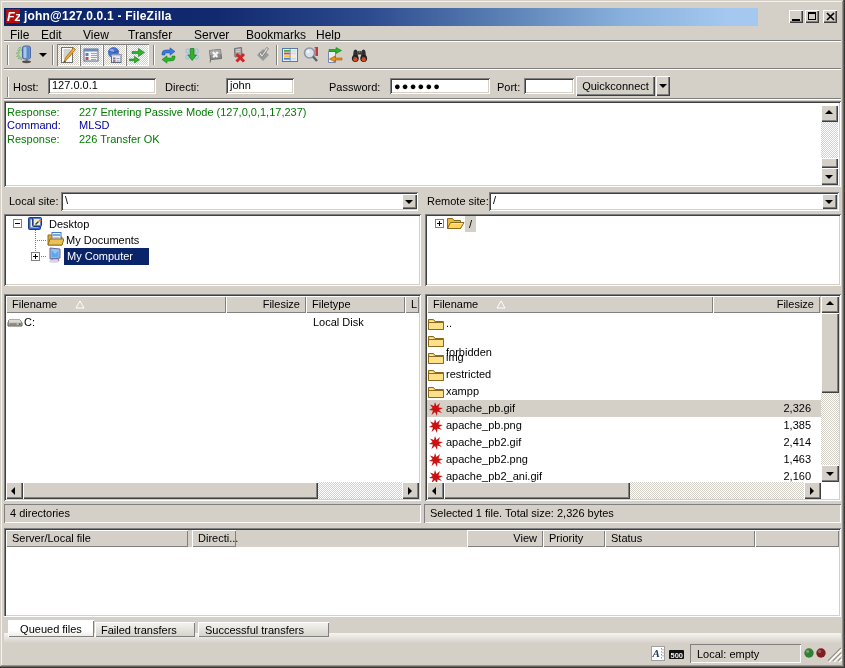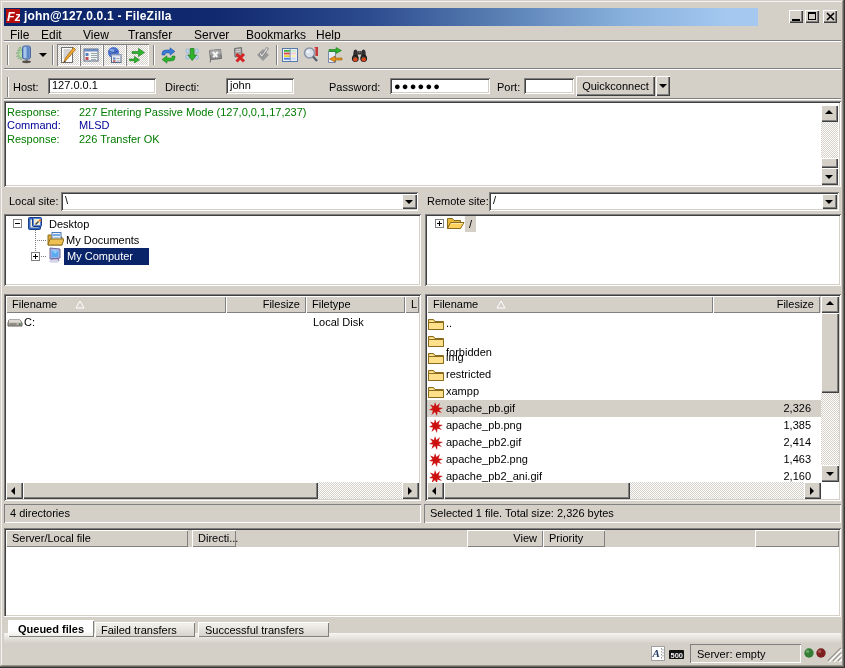--- a/index.html
+++ b/index.html
@@ -41,21 +41,21 @@
   .arrow { position:absolute; width:0; height:0; border:4px solid transparent; }
   .arr-up   { border-bottom:4px solid #000; border-top:none; }
   .arr-down { border-top:4px solid #000; border-bottom:none; }
   .arr-left { border-right:4px solid #000; border-left:none; }
   .arr-right{ border-left:4px solid #000; border-right:none; }
   
   .hcell { position:absolute; top:0; height:17px; background:#d4d0c8;
     box-shadow: inset 1px 1px 0 #fff, inset -1px -1px 0 #808080; padding:2px 6px 0 6px; }
   .log-cmd { color:#000099; }
   .log-resp { color:#007c00; }
-  .tabsel { background:linear-gradient(#fff 60%, #ece9e2); box-shadow: inset 1px 1px 0 #fff, inset -1px 0 0 #808080, inset 0 -1px 0 #808080; font-weight:bold; }
+  .tabsel { background:linear-gradient(#fff 60%, #ece9e2); box-shadow: inset 1px 1px 0 #fff, inset -1px 0 0 #808080, inset 0 -1px 0 #808080; font-weight:normal; }
   .vdots { width:1px; background-image:repeating-linear-gradient(to bottom,#7b7b7b 0 1px,#fff 1px 2px); }
   .hdots { height:1px; background-image:repeating-linear-gradient(to right,#7b7b7b 0 1px,#fff 1px 2px); }
   .tab { background:linear-gradient(#f0eee9 20%,#d4d0c8); box-shadow: inset 1px 1px 0 #fff, inset -1px 0 0 #808080, inset 0 -1px 0 #808080; }
 </style>
 </head>
 <body>
 <div class="abs winborder">
   <div style="left:0;top:0;right:0;height:1px;background:#d4d0c8"></div>
   <div style="left:1px;top:1px;right:3px;height:1px;background:#f4f3f0"></div>
   <div style="left:0;top:0;bottom:0;width:1px;background:#d4d0c8"></div>
@@ -437,41 +437,42 @@
 
 <div class="abs sunk1" style="left:4px;top:504px;width:417px;height:19px;padding:3px 0 0 6px">4 directories</div>
 <div class="abs sunk1" style="left:424px;top:504px;width:417px;height:19px;padding:3px 0 0 6px">Selected 1 file. Total size: 2,326 bytes</div>
 
 <div class="abs sunk2" style="left:4px;top:528px;width:837px;height:89px;background:#fff">
   <div class="abs" style="left:2px;top:2px;width:833px;height:17px;background:#d4d0c8">
     <div class="hcell" style="left:0;width:182px">Server/Local file</div>
     <div class="hcell" style="left:186px;width:44px">Directi...</div>
     <div class="hcell" style="left:461px;width:76px;text-align:right">View</div>
     <div class="hcell" style="left:537px;width:62px">Priority</div>
+    <div class="hcell" style="left:599px;width:150px">Status</div>
     <div class="hcell" style="left:749px;width:84px"></div>
   </div>
 </div>
 
 <div class="abs" style="left:4px;top:633px;width:837px;height:10px;background:linear-gradient(#f6f5f1,#d6d2ca)"></div>
 <div class="abs" style="left:4px;top:616px;width:837px;height:1px;background:#fff"></div>
 <div class="abs tabsel" style="left:8px;top:620px;width:86px;height:17px;text-align:center;padding-top:3px">Queued files</div>
 <div class="abs tab" style="left:95px;top:622px;width:100px;height:15px;text-align:left;padding:2px 0 0 6px">Failed transfers</div>
 <div class="abs tab" style="left:198px;top:622px;width:131px;height:15px;text-align:left;padding:2px 0 0 7px">Successful transfers</div>
 
 <div class="abs" style="left:4px;top:643px;width:837px;height:21px">
   <svg class="abs" style="left:647px;top:3px" width="14" height="15" id="ic-ascii">
       <rect x="0.5" y="0.5" width="13" height="14" fill="#fff" stroke="#a0a0a0"></rect>
       <text x="1.5" y="11" font-size="11" font-weight="bold" font-style="italic" fill="#223a66" font-family="Liberation Serif">A</text>
       <path d="M10.5 2 V13 M12 3 V12" stroke="#9a9a9a" stroke-width="1" stroke-dasharray="1.5 1.5"></path>
     </svg>
   <svg class="abs" style="left:665px;top:7px" width="15" height="9" id="ic-speed">
       <rect x="0" y="0" width="15" height="9" rx="1" fill="#111"></rect>
       <text x="1.5" y="7.5" font-size="7.5" font-weight="bold" fill="#eee" font-family="Liberation Sans">500</text>
     </svg>
-  <div class="abs sunk1" style="left:686px;top:1px;width:111px;height:19px;padding:4px 0 0 7px">Server: empty</div>
+  <div class="abs sunk1" style="left:686px;top:1px;width:111px;height:19px;padding:4px 0 0 7px">Local: empty</div>
   <svg class="abs" style="left:799px;top:4px" width="12" height="12">
       <circle cx="6" cy="6" r="4.7" fill="#357c35"></circle>
       <circle cx="4.6" cy="4.4" r="1.7" fill="#6aa86a"></circle>
     </svg>
   <svg class="abs" style="left:811px;top:4px" width="12" height="12">
       <circle cx="6" cy="6" r="4.7" fill="#7c2020"></circle>
       <circle cx="4.6" cy="4.4" r="1.7" fill="#aa5555"></circle>
     </svg>
   <svg class="abs" style="left:821px;top:2px" width="17" height="18">
     <path d="M16 3 L3 16 M16 8 L8 16 M16 13 L13 16" stroke="#9a968e" stroke-width="1.6"></path>

